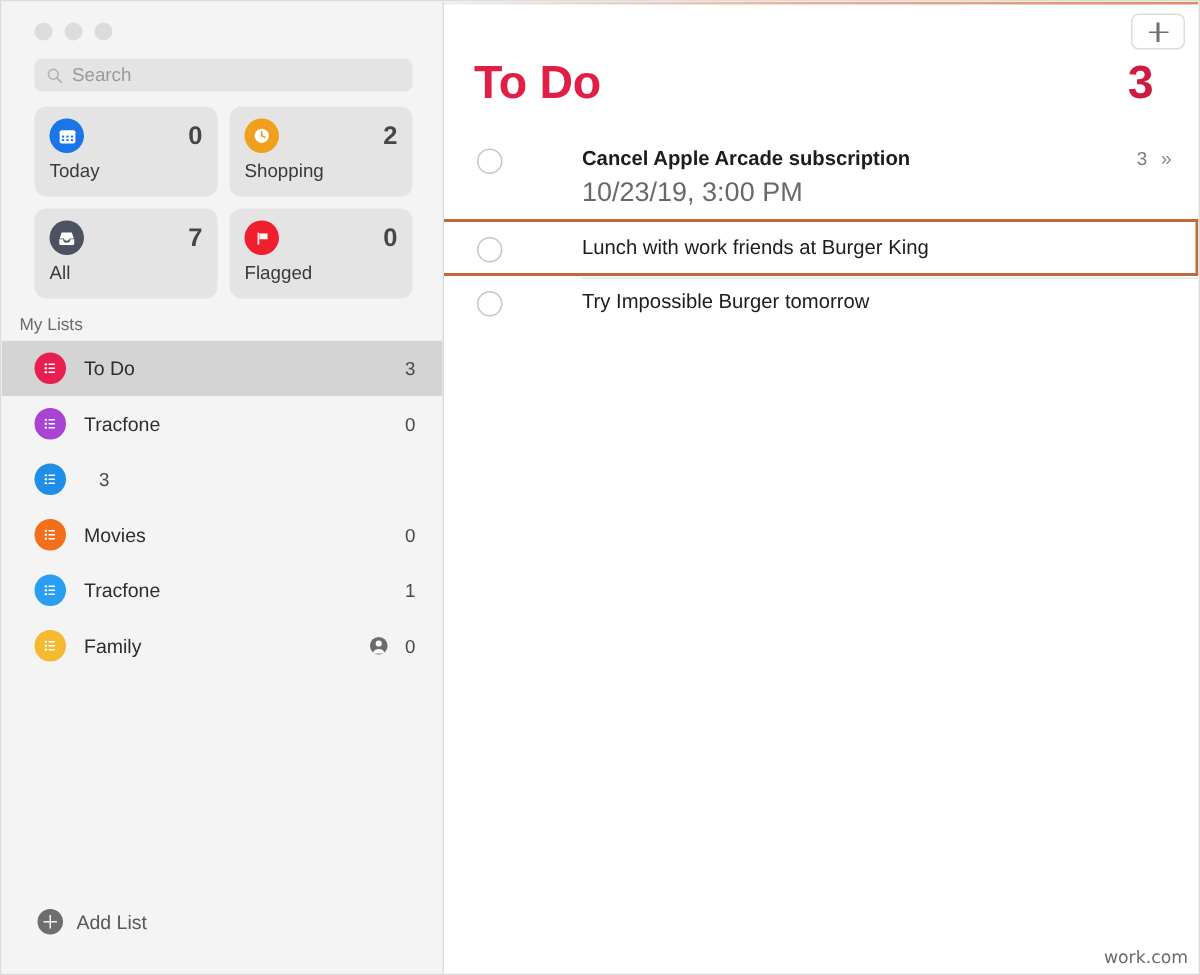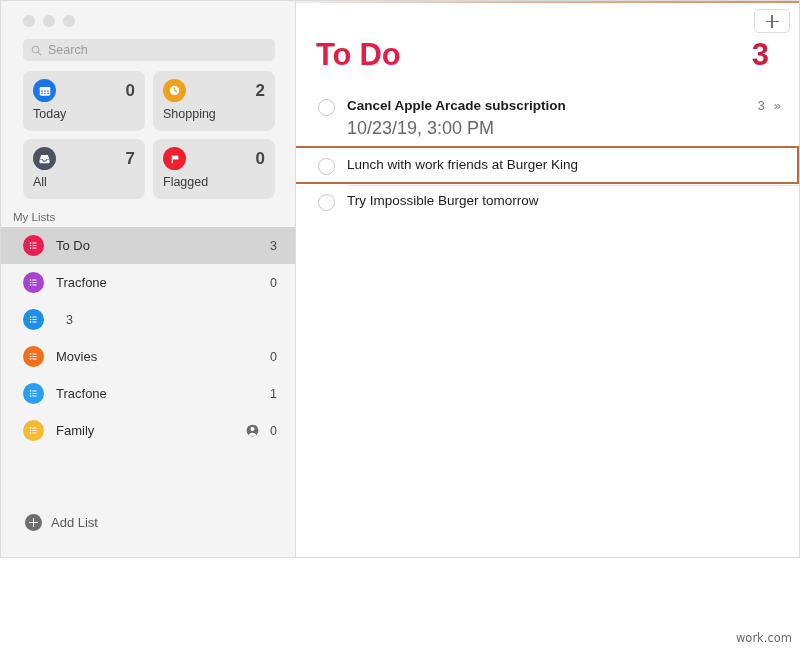--- a/index.html
+++ b/index.html
@@ -18,21 +18,21 @@
     overflow: hidden;
     background: #ffffff;
     box-sizing: border-box;
   }
 
   
   .window {
     position: absolute;
     left: 0; top: 0;
     width: 800px;
-    height: 558px;
+    height: 650px;
     display: flex;
     background: #ffffff;
     border: 1px solid #dcdcdc;
     box-sizing: border-box;
     overflow: hidden;
   }
 
   
   .sidebar {
     width: 295px;
@@ -275,20 +275,21 @@
   .reminders {
     margin-top: 19px;
     padding-left: 20px;
   }
   .reminder {
     position: relative;
     display: flex;
     align-items: flex-start;
     padding: 9px 0 7px 0;
     box-sizing: border-box;
+    gap: 41px;
   }
   .reminder + .reminder .rem-body::before {
     content: "";
     position: absolute;
     left: 0; right: 0;
     top: -8px;
     height: 1px;
     background: #e7e7e7;
   }
   .rem-check {

